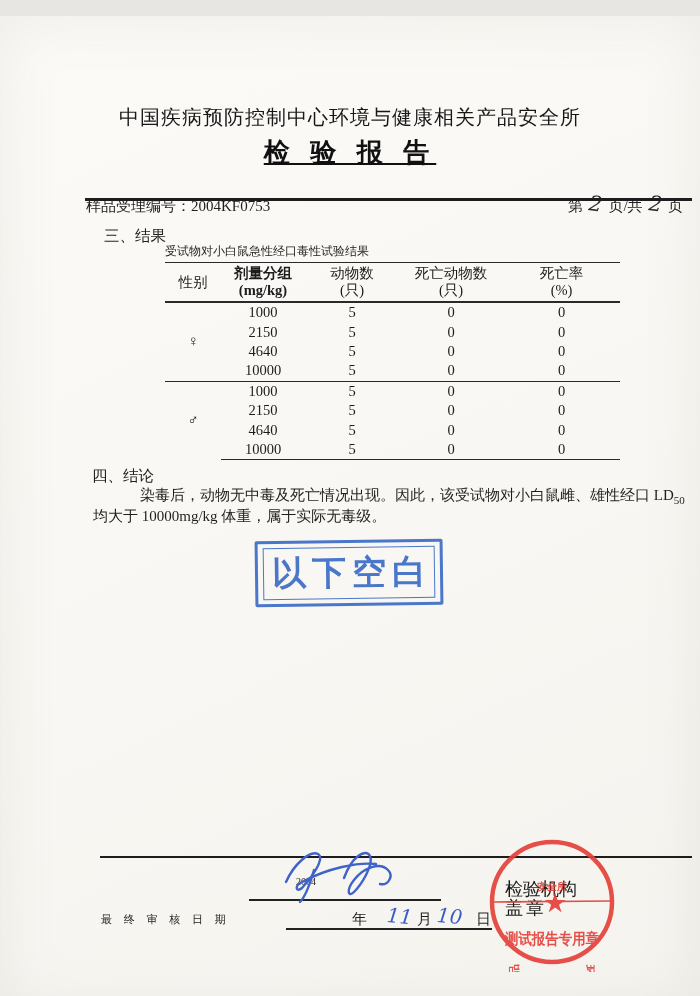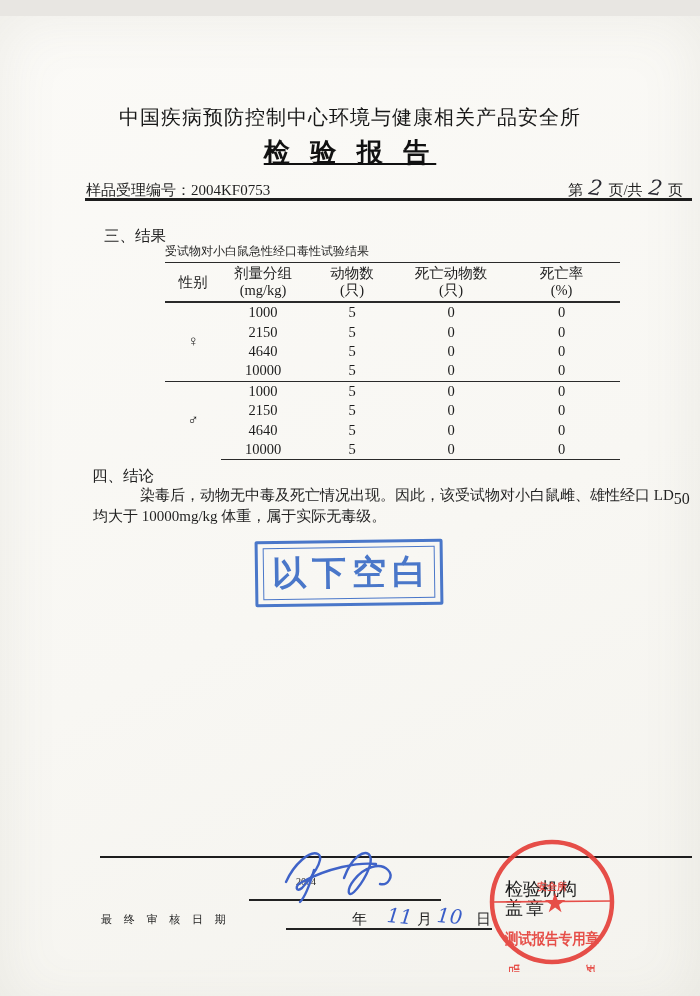--- a/index.html
+++ b/index.html
@@ -4,42 +4,42 @@
 <style>
   html,body{margin:0;padding:0;background:#e8e6e2;}
   .page{position:relative;width:700px;height:996px;margin:16px auto;overflow:hidden;
     background:linear-gradient(155deg,#fbfaf7 0%,#f8f7f3 55%,#f4f3ee 100%);
     box-shadow:inset 0 0 60px rgba(120,115,100,.10);
     font-family:"Liberation Serif","DejaVu Serif",serif;color:#1f1f1f;}
   .abs{position:absolute;}
   
   .institution{left:0;right:0;top:88;text-align:center;font-size:20px;letter-spacing:1px;color:#171717;}
   .report-title{left:0;right:0;top:119px;text-align:center;font-size:26px;font-weight:bold;letter-spacing:7px;color:#111;text-decoration:underline;}
-  .meta-row{left:86px;right:14px;top:160px;display:flex;justify-content:space-between;align-items:flex-end;font-size:15px;gap:12px;}
+  .meta-row{left:86px;right:14px;top:176px;display:flex;justify-content:space-between;align-items:flex-end;font-size:15px;gap:12px;}
   .page-no span{margin:0 3px;}
   .hand{display:inline-block;font-style:italic;font-family:"DejaVu Serif",serif;}
   .hand-dark{color:#2c2c34;font-size:21px;transform:rotate(8deg);margin:0 4px -2px 4px;}
   .hand-blue{color:#3a5ec8;font-size:20px;transform:rotate(6deg);}
   .rule{background:#1d1d1d;}
   .top-rule{left:85px;top:182px;width:607px;height:2.5px;}
   
   .section3{left:104px;top:210px;font-size:15.5px;}
   .table-title{left:165px;top:227px;width:455px;text-align:left;font-size:12px;}
   
   .tbl{left:165px;top:246px;width:455px;border-collapse:collapse;font-size:14.5px;color:#1c1c1c;border-top:1.6px solid #2a2a2a;}
   .tbl th{font-weight:normal;height:36px;border-bottom:2px solid #2a2a2a;line-height:1.15;padding:1px 0;text-align:center;}
   .tbl td{height:19.4px;padding:0;text-align:center;}
-  .tbl .c0{width:56px;} .tbl .c1{width:84px;} .tbl .c2{width:94px;} .tbl .c3{width:104px;} .tbl .c4{width:117px;font-family:Liberation Serif, serif;}
+  .tbl .c0{width:56px;} .tbl .c1{width:84px;font-weight:bold;} .tbl .c2{width:94px;} .tbl .c3{width:104px;} .tbl .c4{width:117px;font-family:Liberation Serif, serif;}
   .tbl tr.gsep td{border-top:1.3px solid #2a2a2a;}
   .tbl tr.last td{border-bottom:1.6px solid #2a2a2a;}
   .sex{font-size:15px;}
   
   .section4{left:92px;top:450px;font-size:15.5px;}
   .para-l1{left:140px;top:470px;font-size:15px;white-space:nowrap;}
-  .para-l1 sub{font-size:16px;}
+  .para-l1 sub{font-size:11px;}
   .para-l2{left:93px;top:491px;font-size:15px;white-space:nowrap;}
   
   .blank-stamp{left:255px;top:524px;width:188px;height:66px;border:3.5px solid #4a77c9;border-radius:2px;
     box-sizing:border-box;display:flex;align-items:center;justify-content:center;transform:rotate(-0.8deg);
     background:rgba(255,255,255,0);}
   .blank-inner{border:1.8px solid #4a77c9;width:172px;height:52px;display:flex;align-items:center;justify-content:center;
     font-size:34px;font-weight:bold;letter-spacing:6px;color:#4a77c9;padding-left:6px;box-sizing:border-box;}
   
   .footer-rule{left:100px;top:840px;width:592px;height:2.2px;z-index:1;}
   .lbl-legal{left:101px;top:864px;font-size:15px;}

